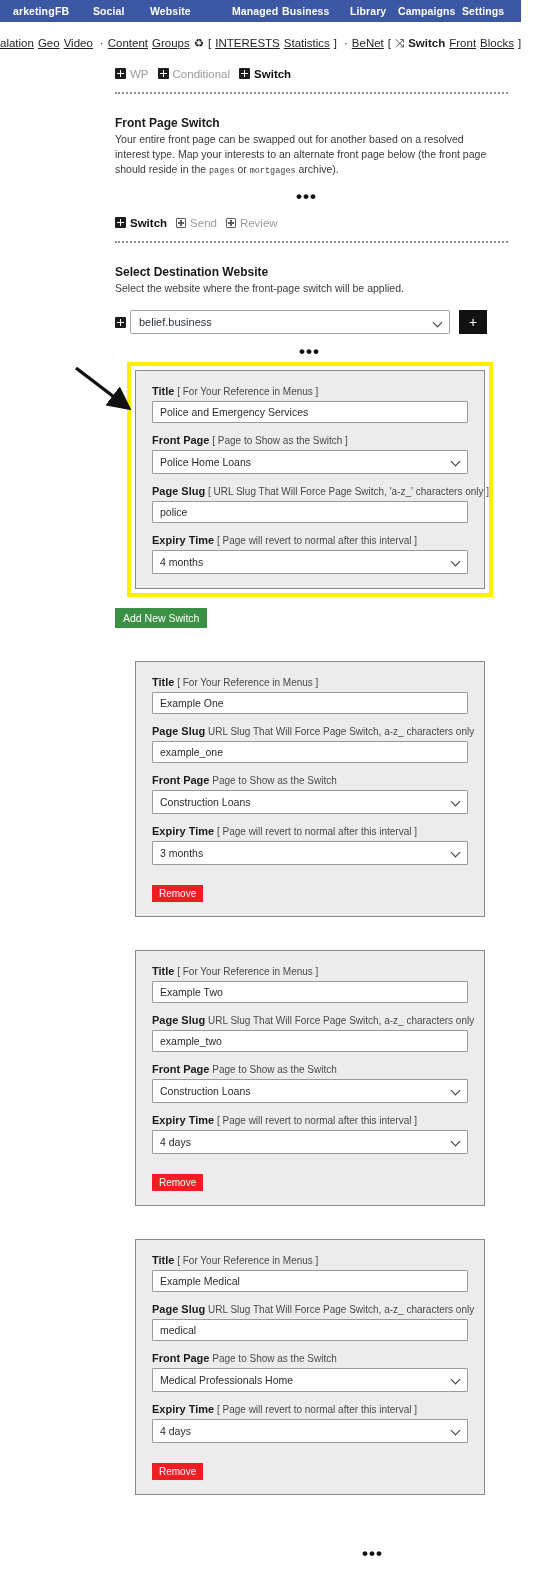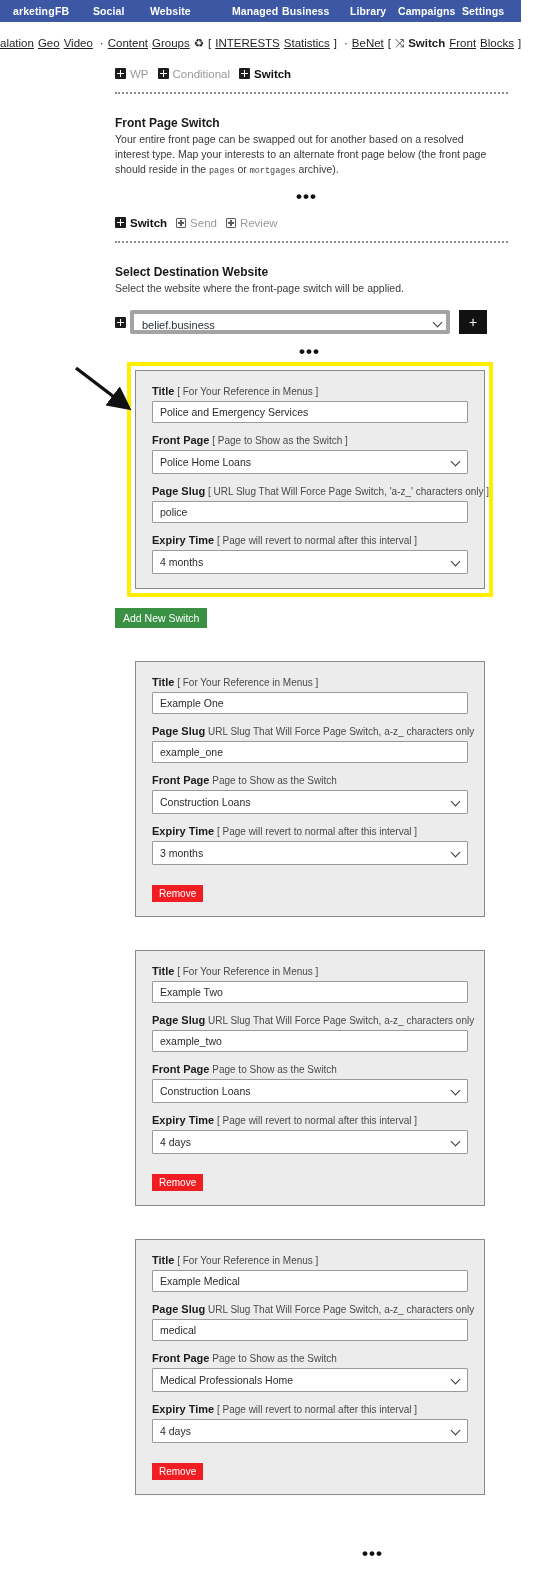--- a/index.html
+++ b/index.html
@@ -141,21 +141,21 @@
 
   
   .dest-row {
     display: flex;
     align-items: center;
     margin-top: 14px;
   }
   .dest-select {
     width: 320px;
     height: 24px;
-    border: 4px solid #a3a3a3;
+    border: 1px solid #a3a3a3;
     border-radius: 2px;
     background: #fff;
     font-size: 11px;
     color: #2c3338;
     padding: 0 22px 0 8px;
     box-sizing: border-box;
     appearance: none;
     -webkit-appearance: none;
     line-height: 22px;
   }

